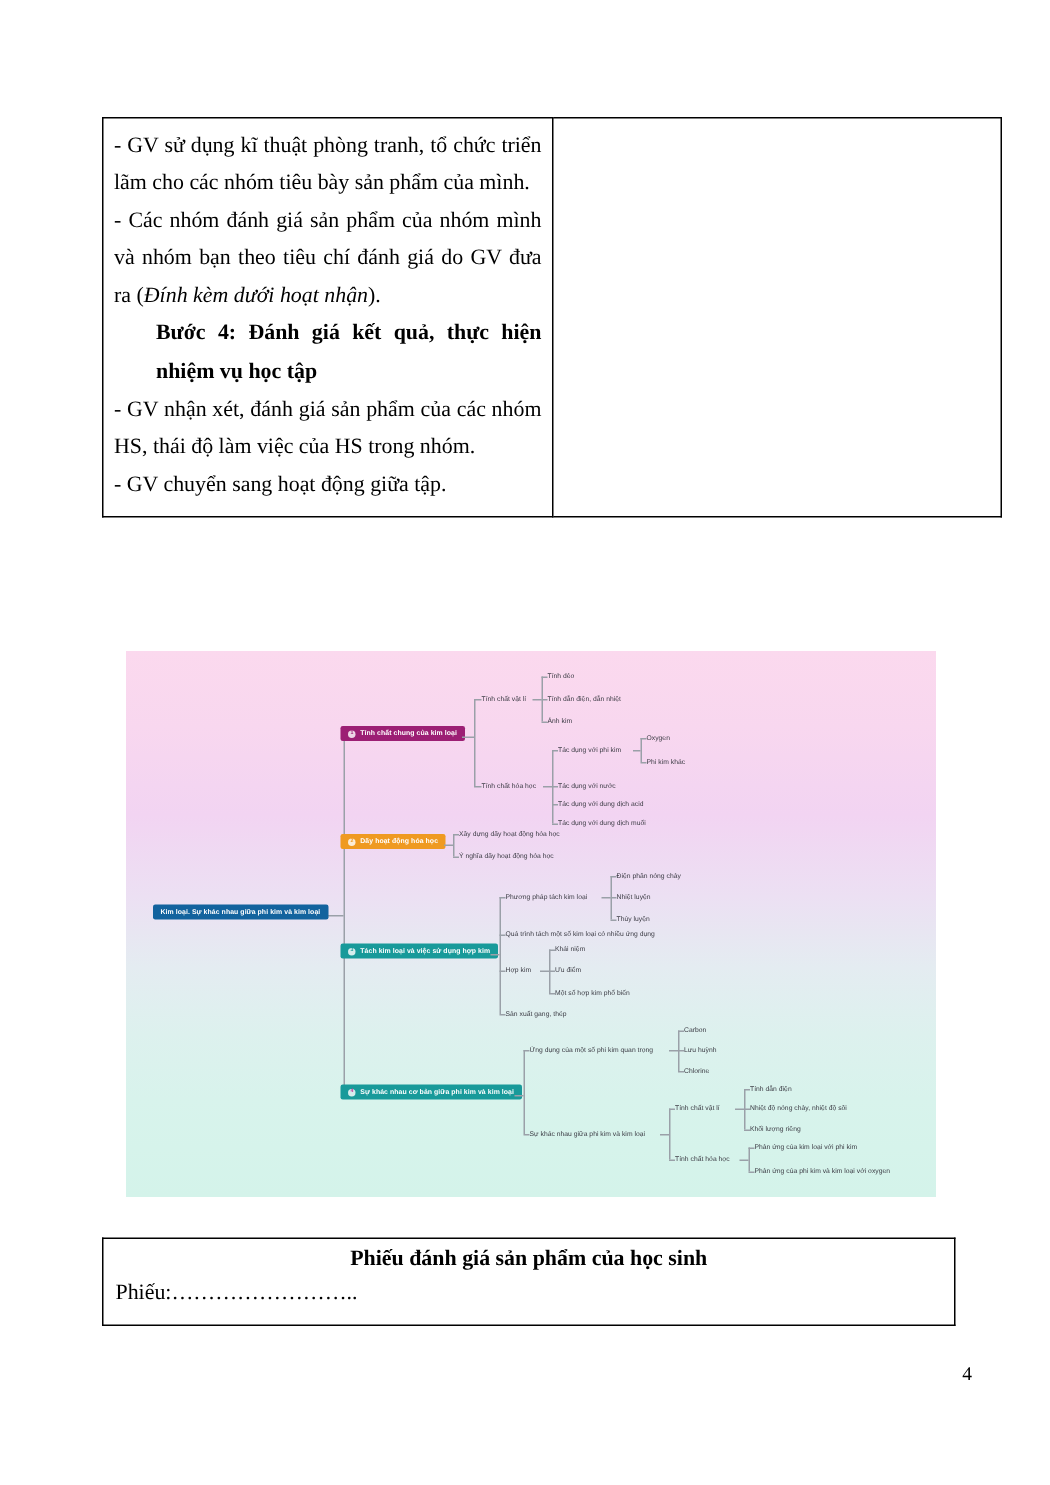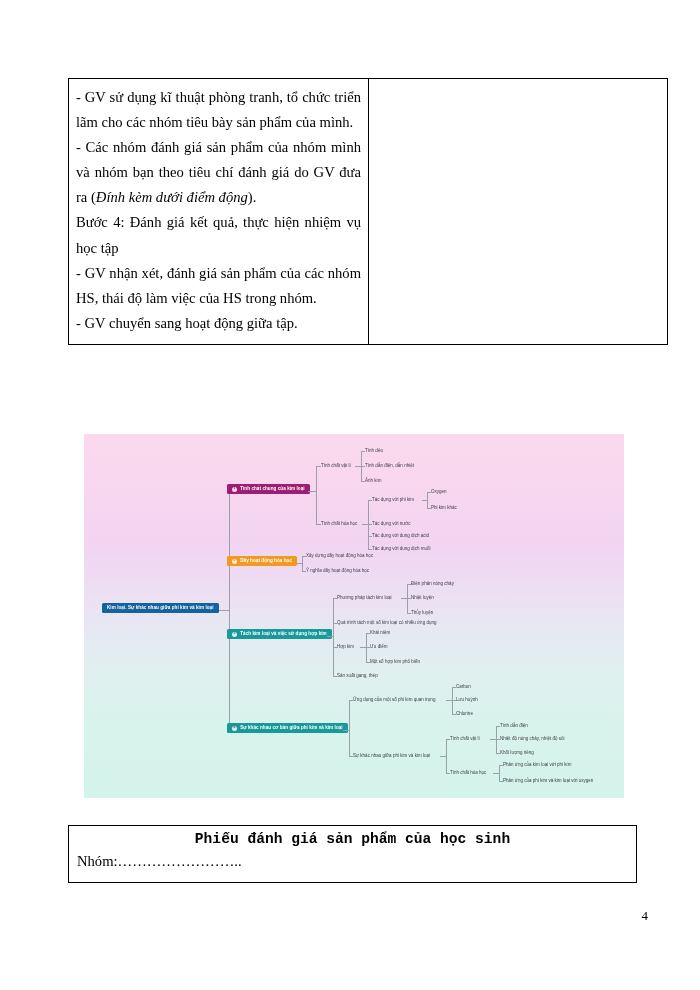--- a/index.html
+++ b/index.html
@@ -41,21 +41,21 @@
   .col-right { width: 284px; }
 
   .para {
     font-size: 14.6px;
     line-height: 1.72;
     text-align: justify;
     margin: 0;
     text-justify: inter-word;
   }
   .para + .para { margin-top: 0; }
-  .bold { font-weight: normal; }
+  .bold { font-weight: bold; margin-left: 28px; }
   .ital { font-style: italic; }
 
   
   .mindmap {
     position: absolute;
     left: 84px;
     top: 434px;
     width: 540px;
     height: 364px;
     background: linear-gradient(180deg,
@@ -133,21 +133,20 @@
   }
   .bottom-table td {
     border: 1px solid #000;
     padding: 5px 8px 12px 8px;
   }
   .sheet-title {
     text-align: center;
     font-weight: bold;
     font-size: 14.6px;
     margin: 0 0 6px 0;
-    font-family: Liberation Mono, monospace;
   }
   .sheet-line {
     font-size: 14.6px;
     margin: 0;
   }
 
   .page-number {
     position: absolute;
     right: 52px;
     top: 908px;
@@ -157,21 +156,21 @@
 </head>
 <body>
 
 <div class="page">
 
   <table class="top-table">
     <tbody>
         <tr>
       <td class="col-left">
         <p class="para">- GV sử dụng kĩ thuật phòng tranh, tổ chức triển lãm cho các nhóm tiêu bày sản phẩm của mình.</p>
-        <p class="para"><span>- Các nhóm đánh giá sản phẩm của nhóm mình và nhóm bạn theo tiêu chí đánh giá do GV đưa ra (</span><span class="ital">Đính kèm dưới điểm động</span><span>).</span></p>
+        <p class="para"><span>- Các nhóm đánh giá sản phẩm của nhóm mình và nhóm bạn theo tiêu chí đánh giá do GV đưa ra (</span><span class="ital">Đính kèm dưới hoạt nhận</span><span>).</span></p>
         <p class="para bold">Bước 4: Đánh giá kết quả, thực hiện nhiệm vụ học tập</p>
         <p class="para">- GV nhận xét, đánh giá sản phẩm của các nhóm HS, thái độ làm việc của HS trong nhóm.</p>
         <p class="para">- GV chuyển sang hoạt động giữa tập.</p>
       </td>
       <td class="col-right"></td>
     </tr>
   </tbody>
     </table>
 
   <div class="mindmap">
@@ -317,21 +316,21 @@
       <div class="leaf" style="left:419px; top:345px;">Phản ứng của phi kim và kim loại với oxygen</div>
 
     </div>
   </div>
 
   <table class="bottom-table">
     <tbody>
         <tr>
       <td>
         <p class="sheet-title">Phiếu đánh giá sản phẩm của học sinh</p>
-        <p class="sheet-line">Nhóm:……………………..</p>
+        <p class="sheet-line">Phiếu:……………………..</p>
       </td>
     </tr>
   </tbody>
     </table>
 
   <div class="page-number">4</div>
 
 </div>
 
 </body></html>

